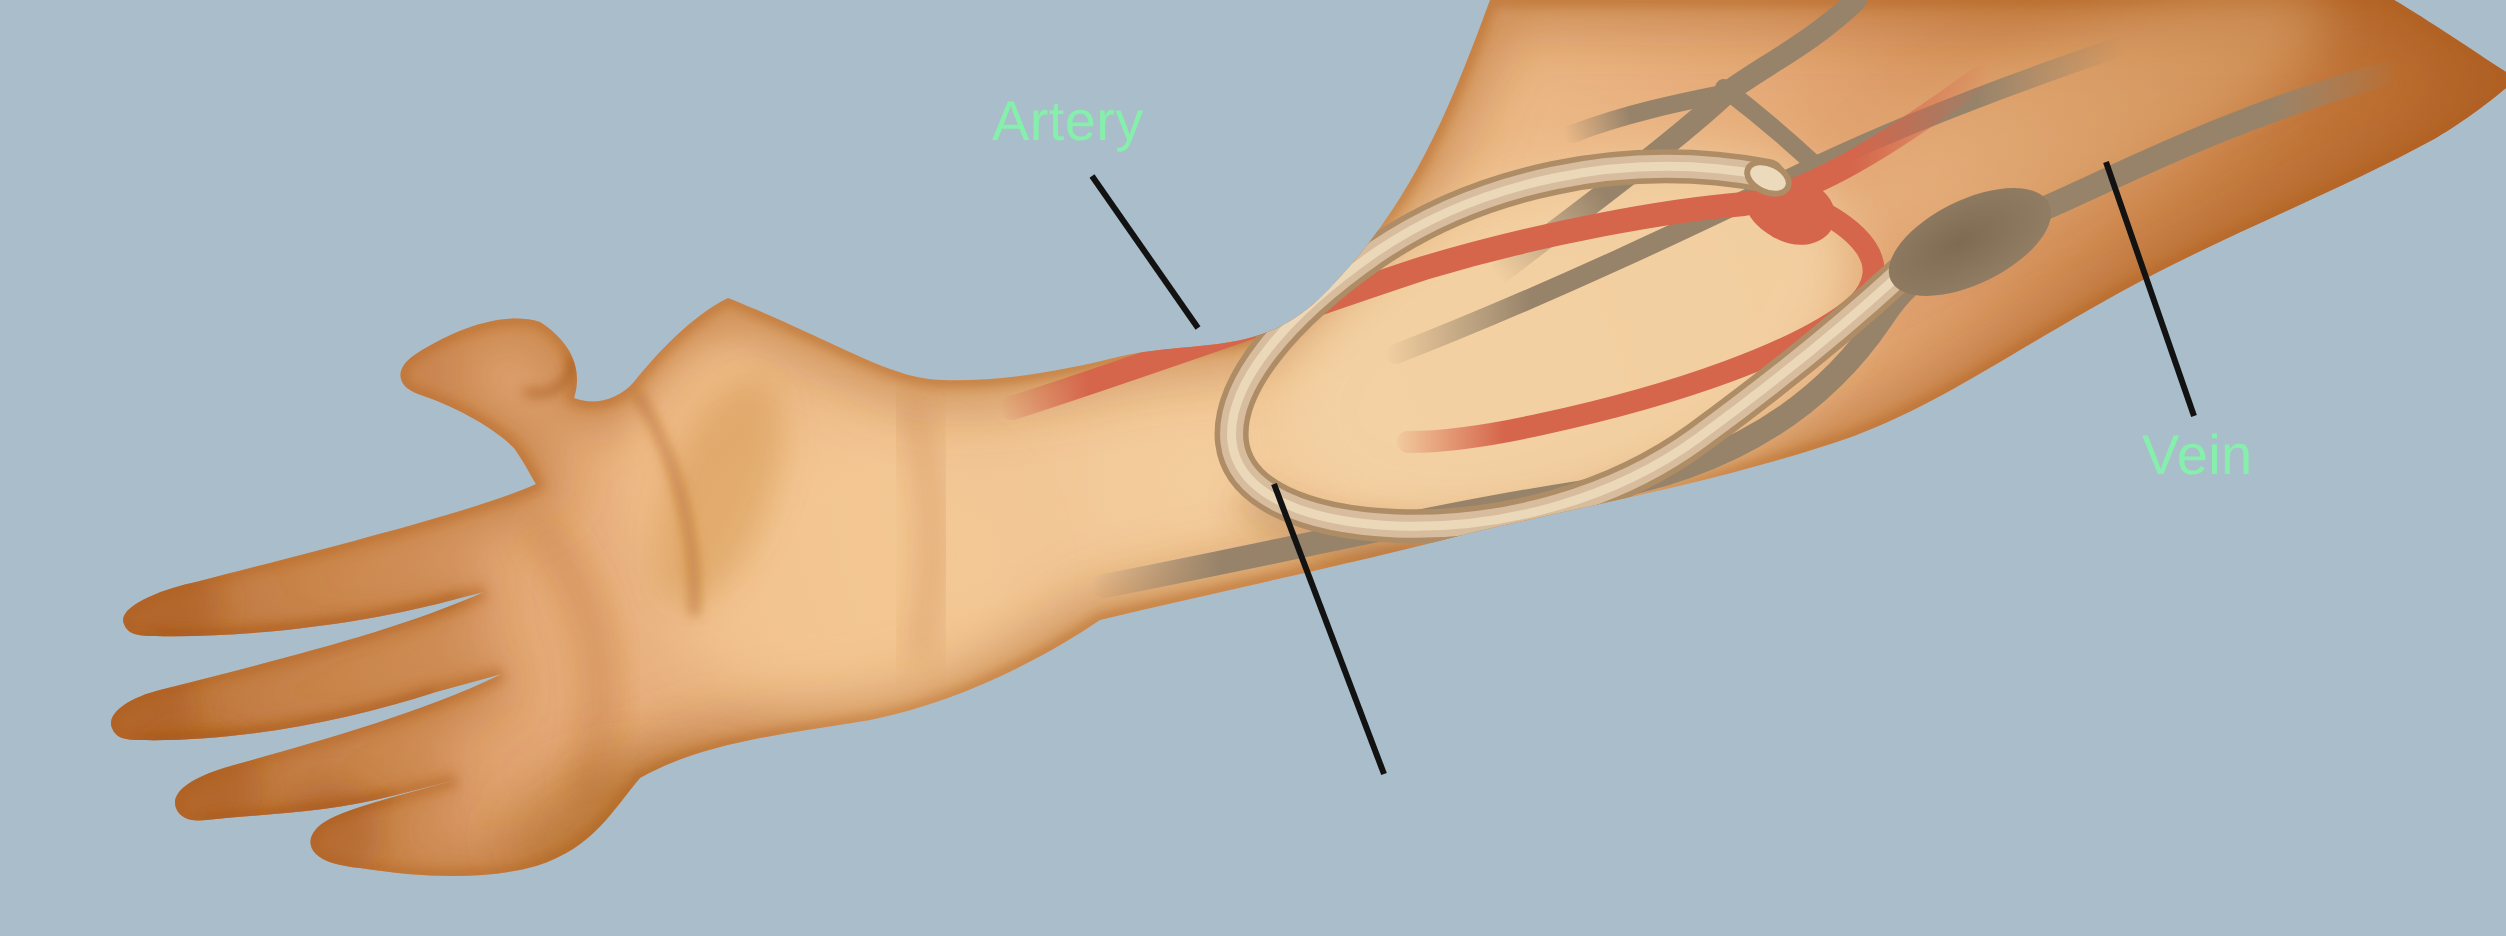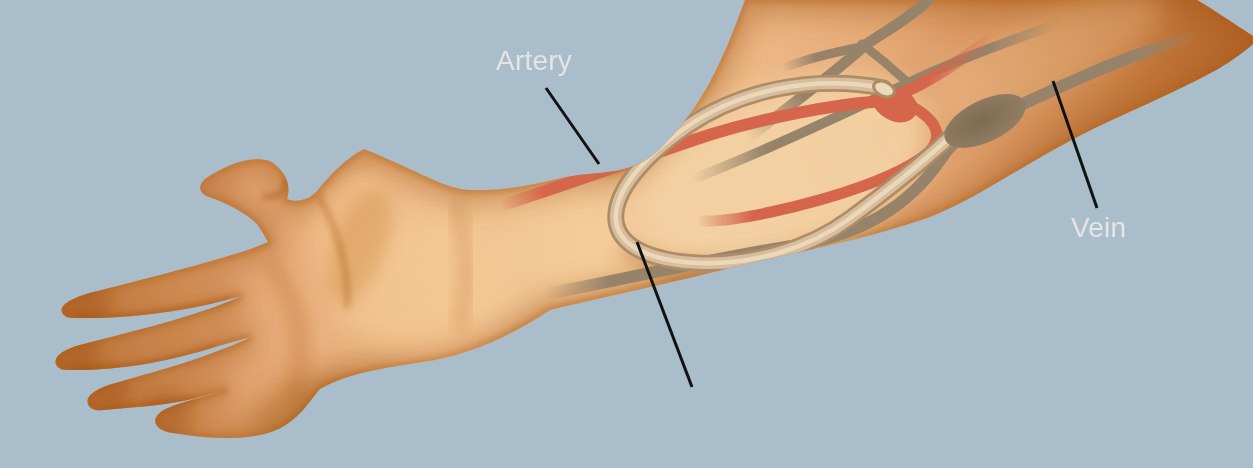--- a/index.html
+++ b/index.html
@@ -5,21 +5,21 @@
   html,body{margin:0;padding:0;background:#666;}
   .stage{
     position:relative;
     width:1253px;height:468px;
     overflow:hidden;
     font-family:"Liberation Sans", sans-serif;
   }
   .stage svg{position:absolute;left:0;top:0;width:100%;height:100%;display:block;}
   .label{
     position:absolute;
-    color:#e5e5e5;
+    color:#86efac;
     font-size:28px;
     line-height:1.1;
     white-space:nowrap;
     letter-spacing:0.2px;
     user-select:none;
   }
 </style>
 </head>
 <body>
 

